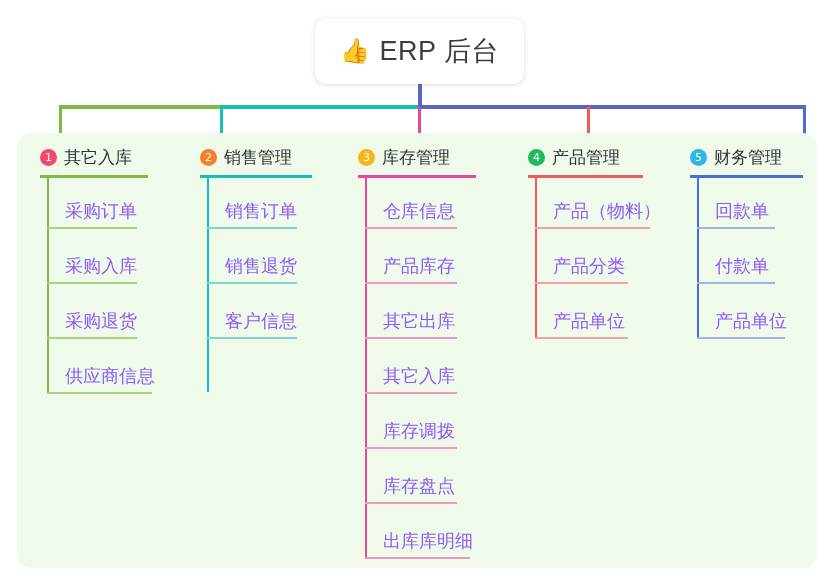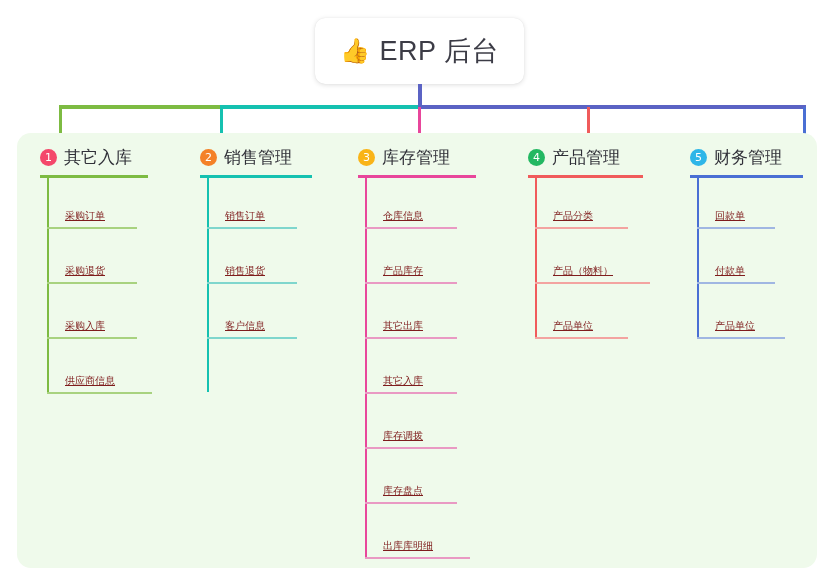--- a/index.html
+++ b/index.html
@@ -137,24 +137,23 @@
   }
   .item {
     position: relative;
     height: 55px;
     box-sizing: border-box;
   }
   .item-label {
     position: absolute;
     left: 25px;
     bottom: 10px;
-    font-size: 10px;
-    color: #7f1d1d;
+    font-size: 18px;
+    color: #8b5cf6;
     white-space: nowrap;
-    text-decoration: underline;
   }
   .item-rule {
     position: absolute;
     left: 7px;
     bottom: 4px;
     height: 2px;
   }
 </style>
 </head>
 <body>
@@ -187,28 +186,28 @@
           <span class="col-title">其它入库</span>
         </div>
         <div class="col-rule" style="background: rgb(125, 187, 66); width: 108px;"></div>
         <div class="items">
           <div class="spine" style="background: rgb(125, 187, 66); height: 214px;"></div>
           <div class="item">
             <span class="item-label">采购订单</span>
             <div class="item-rule" style="background: rgb(168, 210, 127); width: 90px;"></div>
           </div>
           <div class="item">
+            <span class="item-label">采购入库</span>
+            <div class="item-rule" style="background: rgb(168, 210, 127); width: 90px;"></div>
+          </div>
+          <div class="item">
             <span class="item-label">采购退货</span>
             <div class="item-rule" style="background: rgb(168, 210, 127); width: 90px;"></div>
           </div>
           <div class="item">
-            <span class="item-label">采购入库</span>
-            <div class="item-rule" style="background: rgb(168, 210, 127); width: 90px;"></div>
-          </div>
-          <div class="item">
             <span class="item-label">供应商信息</span>
             <div class="item-rule" style="background: rgb(168, 210, 127); width: 105px;"></div>
           </div>
         </div>
       </div>
       <div class="column" style="left: 200px;">
         <div class="col-header">
           <span class="badge" style="background: rgb(244, 129, 40);">2</span>
           <span class="col-title">销售管理</span>
         </div>
@@ -269,28 +268,28 @@
       </div>
       <div class="column" style="left: 528px;">
         <div class="col-header">
           <span class="badge" style="background: rgb(35, 184, 98);">4</span>
           <span class="col-title">产品管理</span>
         </div>
         <div class="col-rule" style="background: rgb(240, 91, 91); width: 115px;"></div>
         <div class="items">
           <div class="spine" style="background: rgb(240, 91, 91); height: 159px;"></div>
           <div class="item">
+            <span class="item-label">产品（物料）</span>
+            <div class="item-rule" style="background: rgb(243, 163, 160); width: 115px;"></div>
+          </div>
+          <div class="item">
             <span class="item-label">产品分类</span>
             <div class="item-rule" style="background: rgb(243, 163, 160); width: 93px;"></div>
           </div>
           <div class="item">
-            <span class="item-label">产品（物料）</span>
-            <div class="item-rule" style="background: rgb(243, 163, 160); width: 115px;"></div>
-          </div>
-          <div class="item">
             <span class="item-label">产品单位</span>
             <div class="item-rule" style="background: rgb(243, 163, 160); width: 93px;"></div>
           </div>
         </div>
       </div>
       <div class="column" style="left: 690px;">
         <div class="col-header">
           <span class="badge" style="background: rgb(46, 182, 232);">5</span>
           <span class="col-title">财务管理</span>
         </div>

